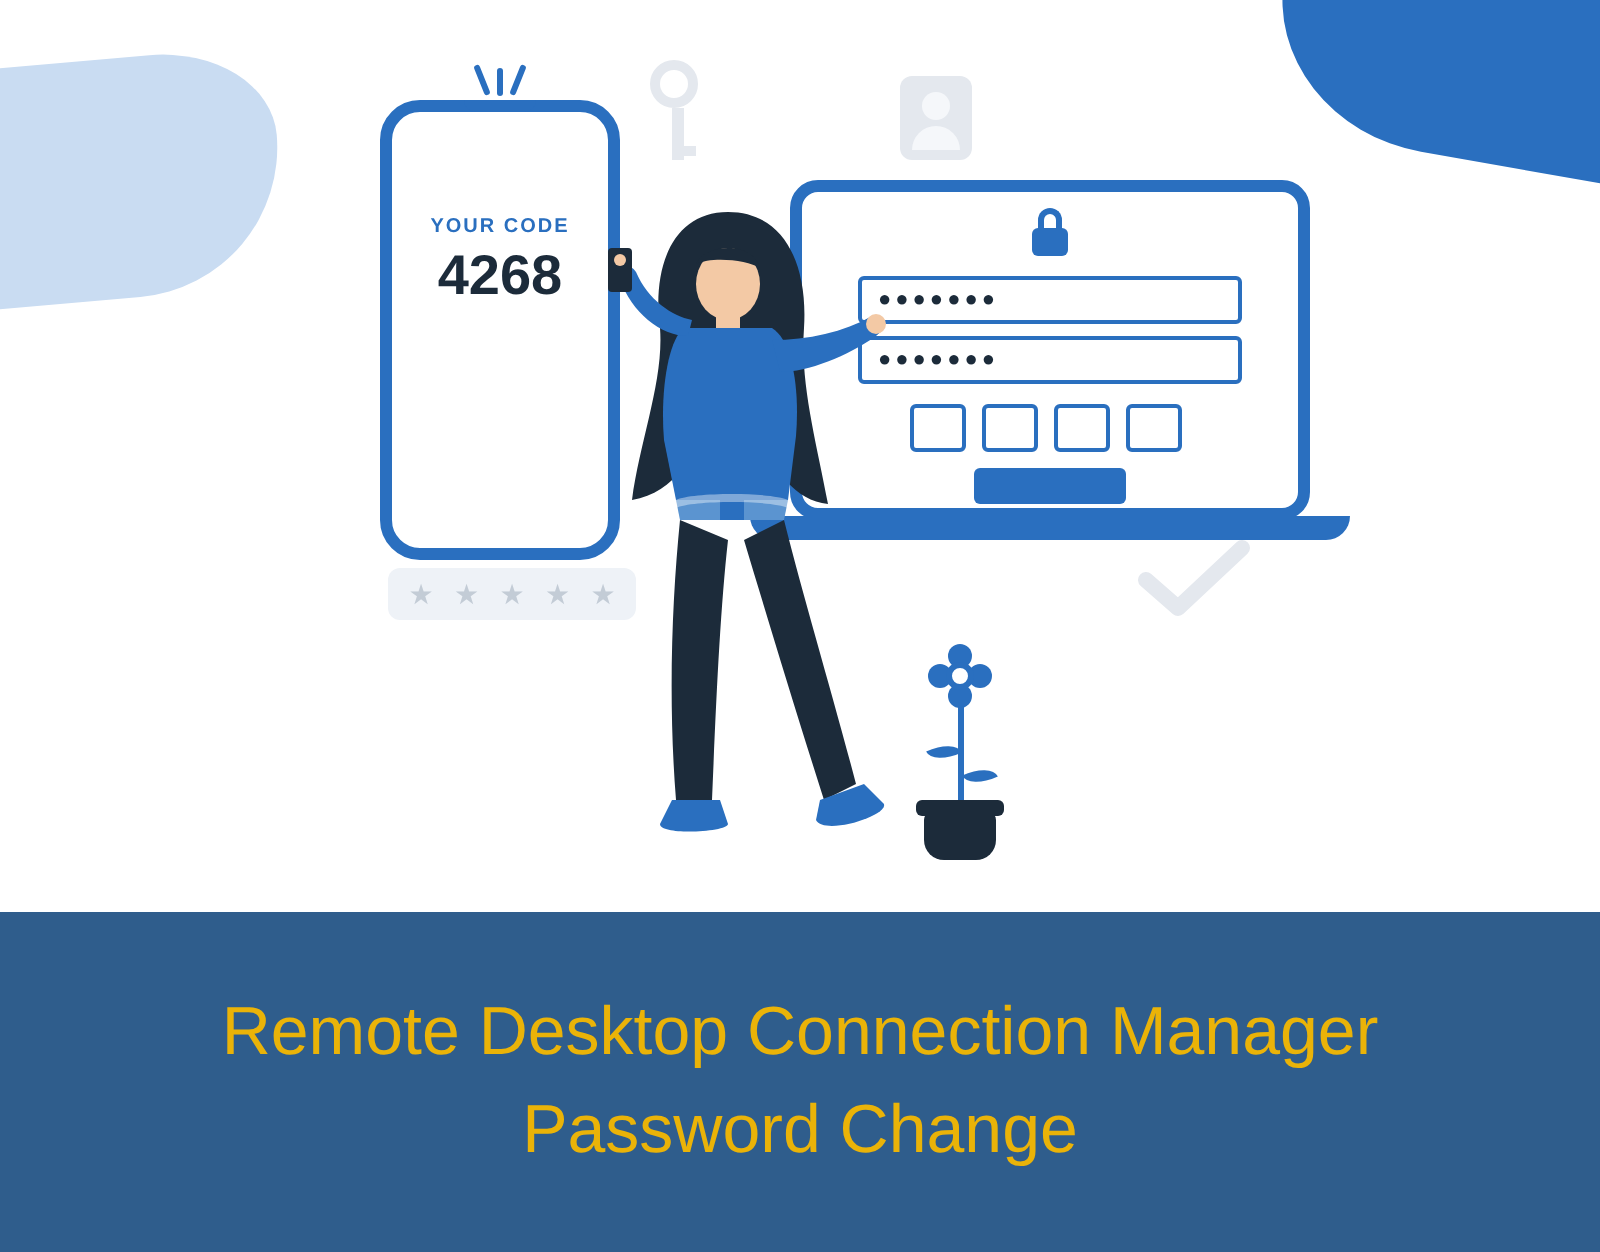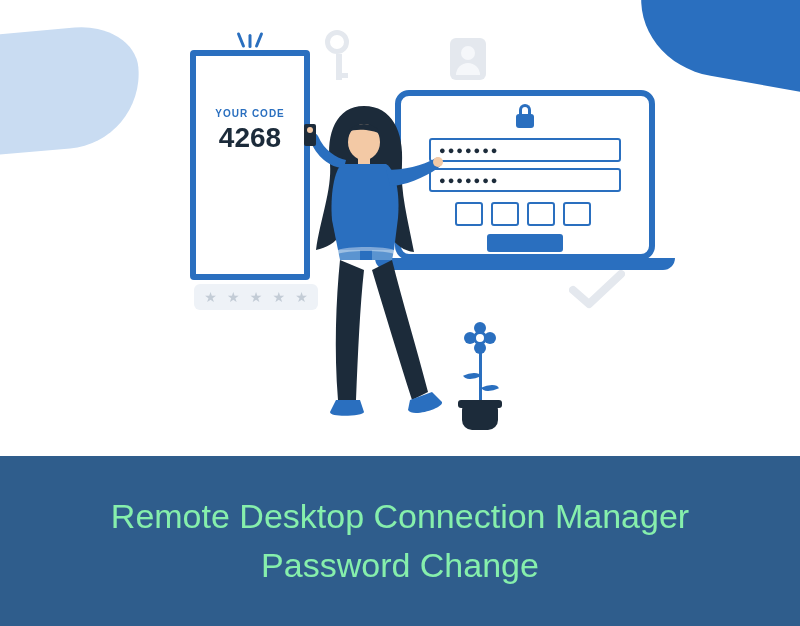--- a/index.html
+++ b/index.html
@@ -40,21 +40,21 @@
   }
   
   .phone {
     position: absolute;
     left: 190px;
     top: 50px;
     width: 120px;
     height: 230px;
     background: #ffffff;
     border: 6px solid #2a6fbf;
-    border-radius: 4px;
+    border-radius: 20px;
   }
   .phone::before, .phone::after {
     content: '';
     position: absolute;
   }
   .phone .notch {
     position: absolute;
     top: -6px; left: 50%; transform: translateX(-50%);
     width: 36px; height: 6px; background: #2a6fbf;
     border-radius: 0 0 6px 6px;
@@ -220,21 +220,21 @@
   }
   .person svg { width:100%; height:100%; overflow:visible; }
   
   .title-bar {
     position:absolute; left:0; bottom:0; right:0;
     height:170px; background:#2f5d8c;
     display:flex; align-items:center; justify-content:center;
     text-align:center; padding:0 60px;
   }
   .title-bar .title {
-    color:#86efac; font-size:34px; font-weight:400; line-height:1.45;
+    color:#eab308; font-size:34px; font-weight:400; line-height:1.45;
   }
 </style>
 </head>
 <body>
 
 <div class="canvas">
 
   <div class="blob-left"></div>
   <div class="blob-right"></div>
 

